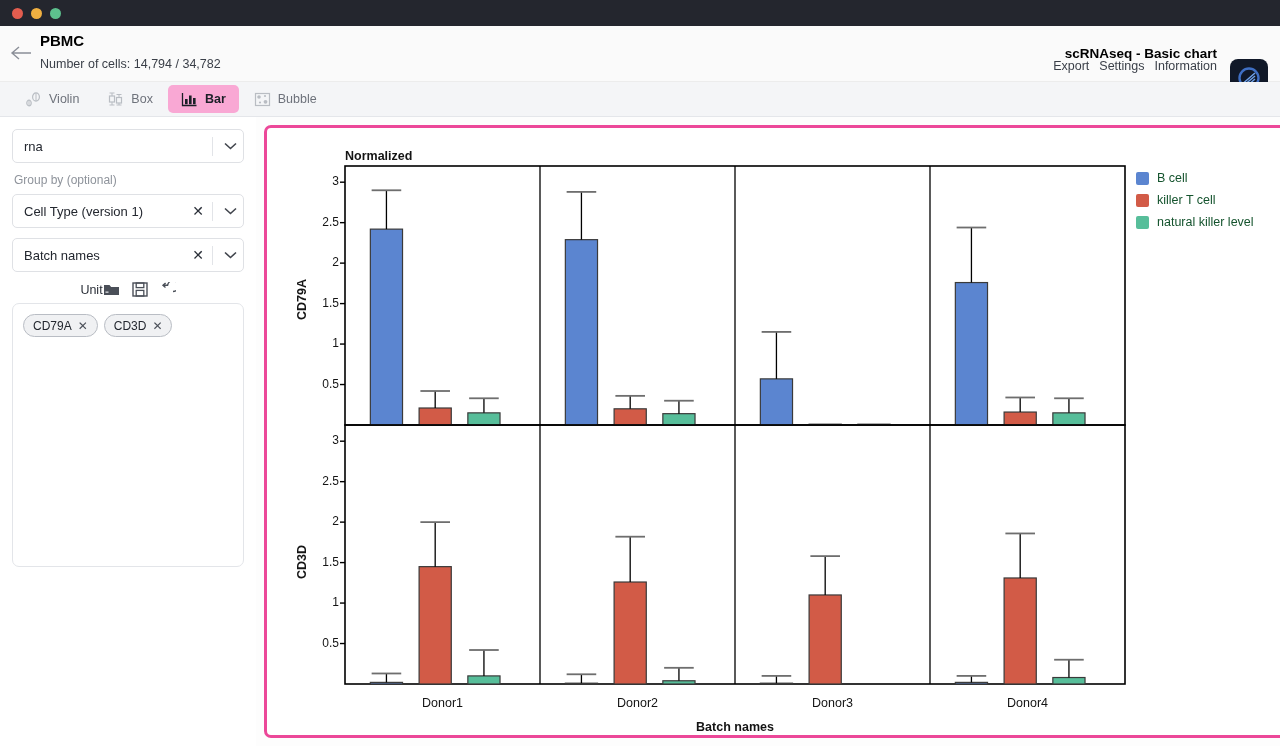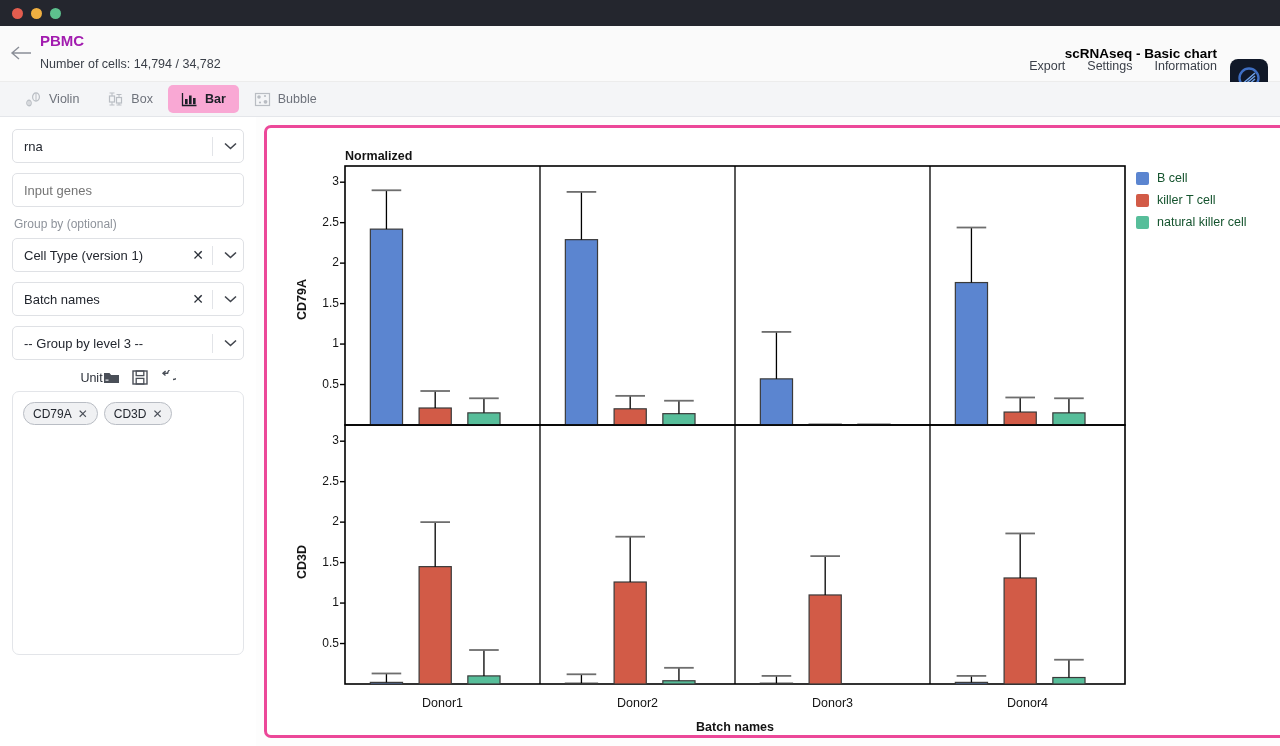--- a/index.html
+++ b/index.html
@@ -25,33 +25,33 @@
   .header {
     position: absolute; left: 0; top: 26px; width: 1280px; height: 56px;
     background: #fafafa; border-bottom: 1px solid #ececec;
   }
   .back-arrow {
     position: absolute; left: 8px; top: 14px; width: 26px; height: 26px;
     color: #8b8f98; display: flex; align-items: center; justify-content: center;
   }
   .hdr-title {
     position: absolute; left: 40px; top: 6px;
-    font-size: 15px; font-weight: bold; color: #a21caf;
+    font-size: 15px; font-weight: bold; color: #000000;
   }
   .hdr-sub {
     position: absolute; left: 40px; top: 31px;
     font-size: 12.5px; color: #3a3f48;
   }
   .hdr-right-title {
     position: absolute; right: 63px; top: 20px;
     font-size: 13.5px; font-weight: bold; color: #000000;
   }
   .hdr-menu {
     position: absolute; right: 63px; top: 33px;
-    display: flex; gap: 22px; font-size: 12.5px; color: #3a3f48;
+    display: flex; gap: 10px; font-size: 12.5px; color: #3a3f48;
   }
   .hdr-menu span { cursor: pointer; }
   .logo-box {
     position: absolute; right: 12px; top: 33px; width: 38px; height: 38px;
     background: #101828; border-radius: 8px;
     display: flex; align-items: center; justify-content: center;
   }
 
   
   .tabbar {
@@ -233,23 +233,20 @@
     <div class="ctl">
       <span class="txt">rna</span>
       <span class="sep"></span>
       <span class="chev">
         <svg width="13" height="8" viewBox="0 0 13 8">
             <path d="M1 1.5 L6.5 6.5 L12 1.5" stroke="#41454d" stroke-width="1.6" fill="none"></path>
           </svg>
       </span>
     </div>
 
-    <div class="ctl">
-      <input class="txt ph" style="border: none; outline: none; font-size: 13px; font-family: inherit; background: transparent; width: 190px;" placeholder="Input genes">
-    </div>
 
     <div class="sec-label">Group by (optional)</div>
 
     <div class="ctl">
       <span class="txt">Cell Type (version 1)</span>
       <span class="clear">✕</span>
       <span class="sep"></span>
       <span class="chev">
         <svg width="13" height="8" viewBox="0 0 13 8">
             <path d="M1 1.5 L6.5 6.5 L12 1.5" stroke="#41454d" stroke-width="1.6" fill="none"></path>
@@ -261,29 +258,20 @@
       <span class="txt">Batch names</span>
       <span class="clear">✕</span>
       <span class="sep"></span>
       <span class="chev">
         <svg width="13" height="8" viewBox="0 0 13 8">
             <path d="M1 1.5 L6.5 6.5 L12 1.5" stroke="#41454d" stroke-width="1.6" fill="none"></path>
           </svg>
       </span>
     </div>
 
-    <div class="ctl">
-      <span class="txt">-- Group by level 3 --</span>
-      <span class="sep"></span>
-      <span class="chev">
-        <svg width="13" height="8" viewBox="0 0 13 8">
-            <path d="M1 1.5 L6.5 6.5 L12 1.5" stroke="#41454d" stroke-width="1.6" fill="none"></path>
-          </svg>
-      </span>
-    </div>
 
     <div class="unit-row">
       <span class="unit-label">Unit</span>
       <span class="unit-icons">
         <span>
           <svg width="17" height="15" viewBox="0 0 17 15">
             <path d="M1 3 h5.5 l1.6 2 H16 v8 H1 Z" fill="#4a4f58"></path>
             <rect x="2.5" y="9.5" width="3" height="1.3" fill="#dcdee2"></rect>
           </svg>
         </span>
@@ -323,21 +311,21 @@
       <div class="lg-item">
         <span class="lg-sw" style="background:#5B85D0"></span>
         <span class="lg-tx">B cell</span>
       </div>
       <div class="lg-item">
         <span class="lg-sw" style="background:#D25B47"></span>
         <span class="lg-tx">killer T cell</span>
       </div>
       <div class="lg-item">
         <span class="lg-sw" style="background:#57BE9A"></span>
-        <span class="lg-tx">natural killer cell</span>
+        <span class="lg-tx">natural killer level</span>
       </div>
     </div>
 
     <svg class="plot" id="plot-svg" viewBox="0 0 1008 613">
         <rect x="78" y="38" width="780" height="259" fill="none" stroke="#000" stroke-width="1.6"></rect>
         <line x1="73" y1="256.53125" x2="78" y2="256.53125" stroke="#000" stroke-width="1.4"></line>
         <line x1="73" y1="216.0625" x2="78" y2="216.0625" stroke="#000" stroke-width="1.4"></line>
         <line x1="73" y1="175.59375" x2="78" y2="175.59375" stroke="#000" stroke-width="1.4"></line>
         <line x1="73" y1="135.125" x2="78" y2="135.125" stroke="#000" stroke-width="1.4"></line>
         <line x1="73" y1="94.65625" x2="78" y2="94.65625" stroke="#000" stroke-width="1.4"></line>

